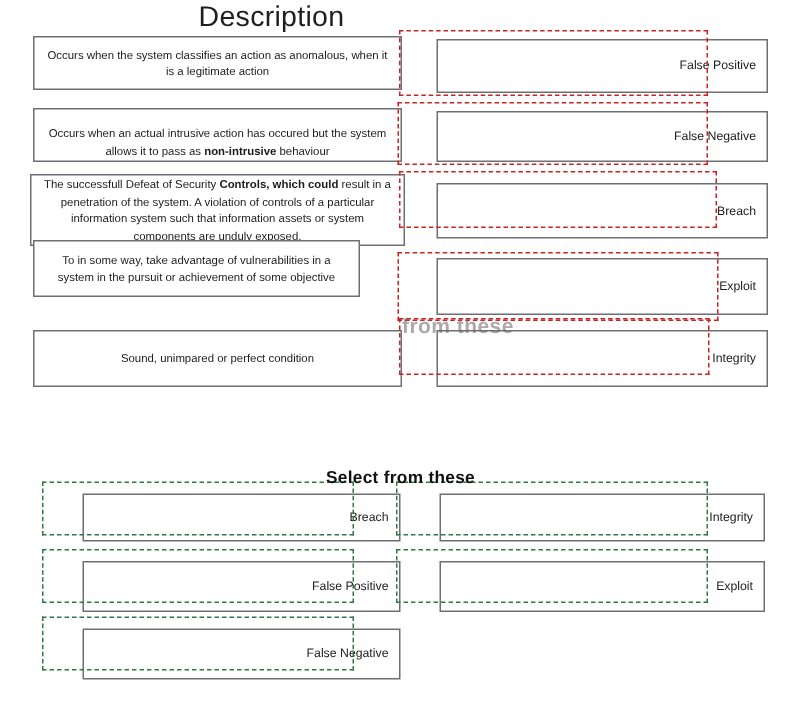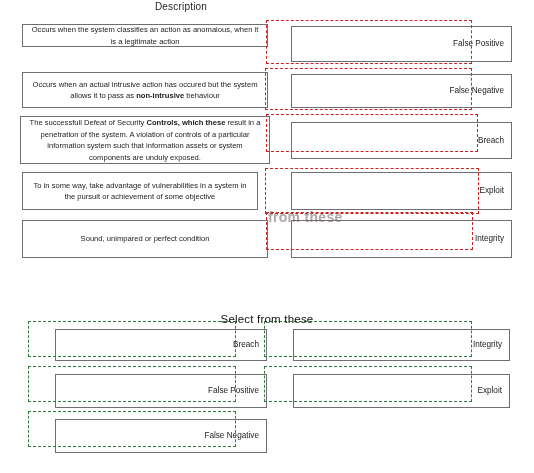--- a/index.html
+++ b/index.html
@@ -9,21 +9,21 @@
     font-family:"Liberation Sans", sans-serif;
     color:#1a1a1a;
     overflow:hidden;
     position:relative;
   }
   .stage{position:absolute;left:0;top:0;width:534px;height:473px;}
 
   
   .col-head{
     position:absolute;
-    font-size:10px;
+    font-size:19px;
     color:#1f1f1f;
     text-align:center;
     white-space:nowrap;
     letter-spacing:.2px;
   }
   #head-description{left:96px;top:1px;width:170px;}
   #head-term{left:330px;top:1px;width:140px;}
 
   
   .cell{
@@ -64,46 +64,46 @@
     white-space:nowrap;
     letter-spacing:.3px;
   }
 
   
   #select-title{
     position:absolute;
     left:0;top:313px;width:534px;
     text-align:center;
     font-size:11.5px;
-    font-weight:normal;
+    font-weight:bold;
     color:#111111;
     letter-spacing:.2px;
     z-index:6;
   }
 </style>
 </head>
 <body>
 
 <div class="stage">
 
   <div class="col-head" id="head-description">Description</div>
 
-  <div class="cell" style="left:22px;top:24px;width:246px;height:23px;">
+  <div class="cell" style="left:22px;top:24px;width:246px;height:36px;">
     <span class="txt">Occurs when the system classifies an action as anomalous, when it is a legitimate action</span>
   </div>
 
-  <div class="cell" style="left:22px;top:72px;width:246px;height:36px;">
+  <div class="cell" style="left:22px;top:72px;width:246px;height:36px;align-items:flex-end;">
     <span class="txt">Occurs when an actual intrusive action has occured but the system allows it to pass as <b>non-intrusive</b> behaviour</span>
   </div>
 
   <div class="cell" style="left:20px;top:116px;width:250px;height:48px;">
-    <span class="txt">The successfull Defeat of Security <b>Controls, which these</b> result in a penetration of the system. A violation of controls of a particular information system such that information assets or system components are unduly exposed.</span>
+    <span class="txt">The successfull Defeat of Security <b>Controls, which could</b> result in a penetration of the system. A violation of controls of a particular information system such that information assets or system components are unduly exposed.</span>
   </div>
 
-  <div class="cell" style="left:22px;top:172px;width:236px;height:38px;">
+  <div class="cell" style="left:22px;top:160px;width:218px;height:38px;">
     <span class="txt">To in some way, take advantage of vulnerabilities in a system in the pursuit or achievement of some objective</span>
   </div>
 
   <div class="cell" style="left:22px;top:220px;width:246px;height:38px;justify-content:center;">
     <span class="txt">Sound, unimpared or perfect condition</span>
   </div>
 
   <div class="cell term" style="left:291px;top:26px;width:221px;height:36px;">
     <span class="txt">False Positive</span>
   </div>

